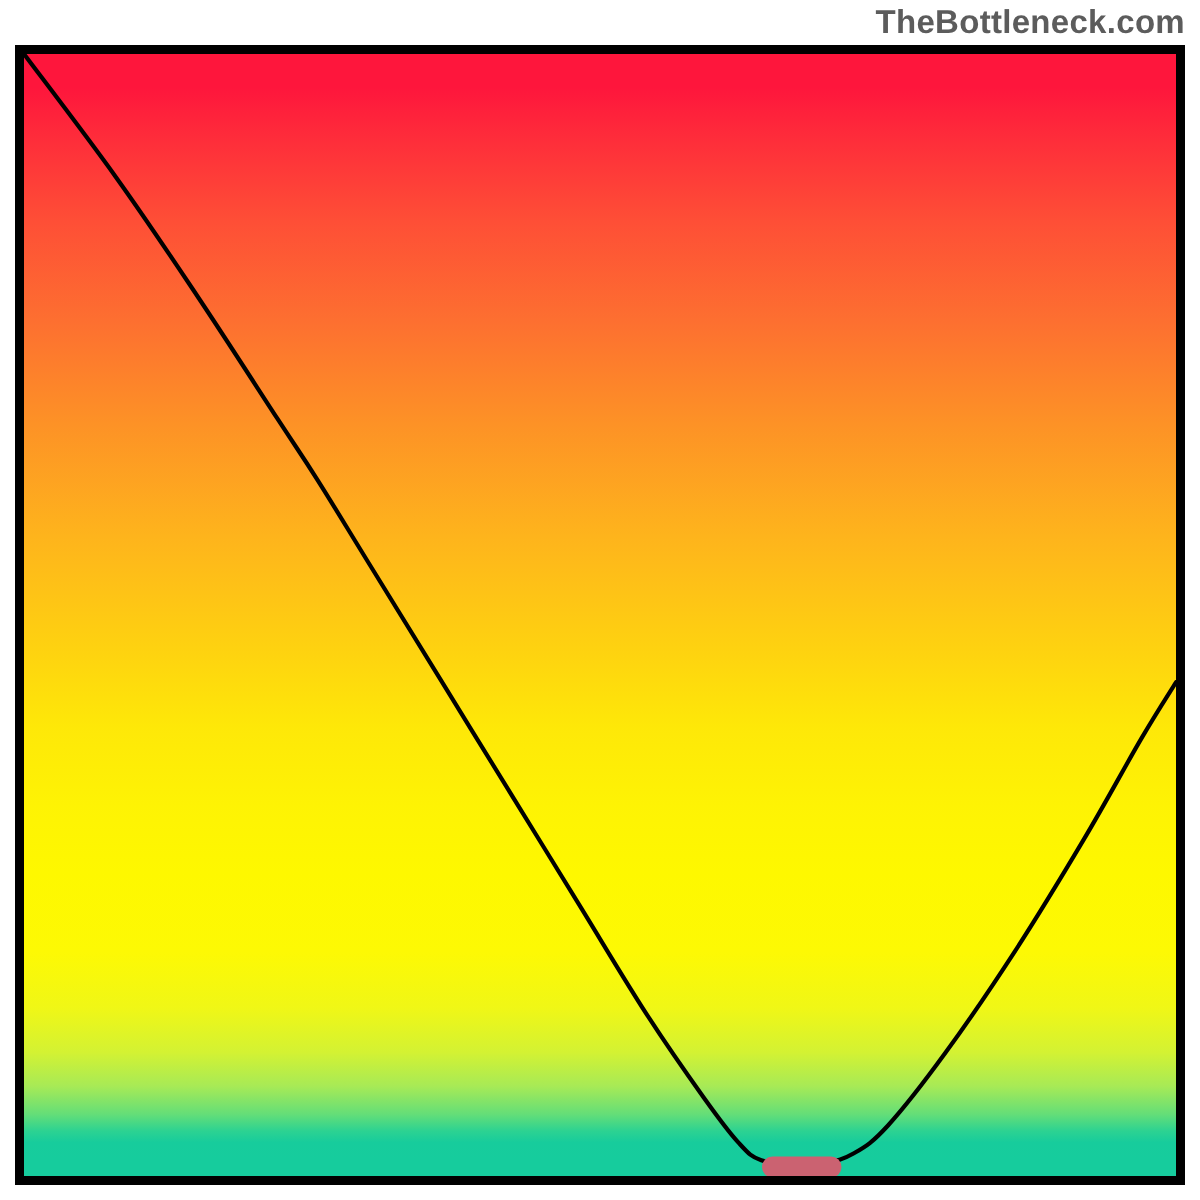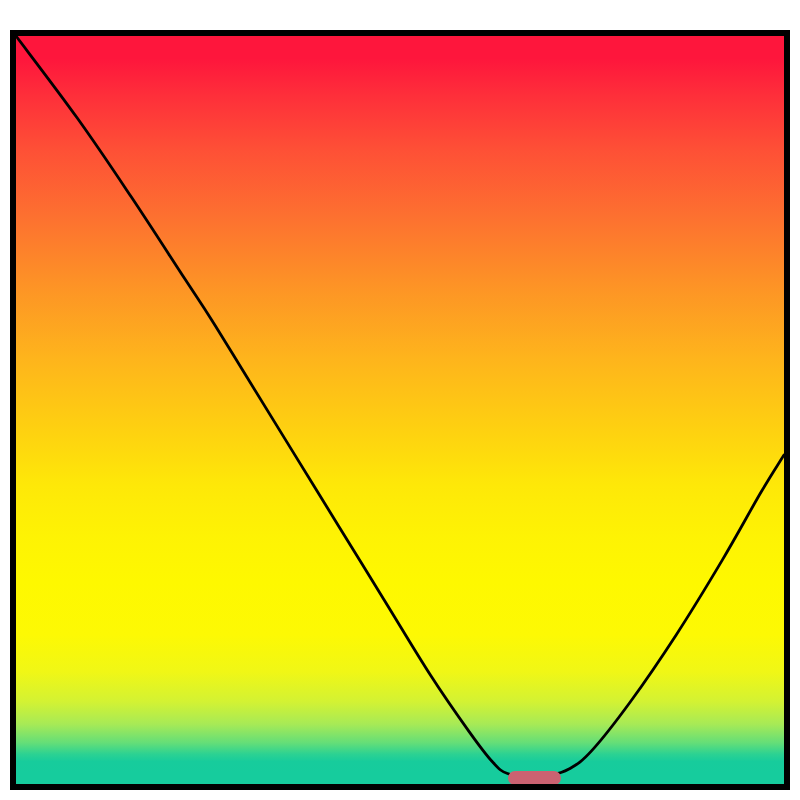--- a/index.html
+++ b/index.html
@@ -77,20 +77,21 @@
     position: absolute;
     height: 14px;
     background: #cb627;
     border-radius: 7px;
   }
 </style>
 </head>
 <body>
 
 <div class="container">
+  <div class="watermark">TheBottleneck.com</div>
 
   <div class="plot-outer">
     <div class="gradient"></div>
     <svg class="curve" viewBox="0 0 768 748" preserveAspectRatio="none">
       <path id="curve-path" fill="none" stroke="#000" stroke-width="2.8" stroke-linecap="round" stroke-linejoin="round" d="M 0.00 0.00 C 11.06 14.81, 40.70 53.33, 61.44 82.28 C 82.18 111.23, 95.85 131.87, 115.20 160.82 C 134.55 189.77, 154.44 220.88, 168.96 243.10 C 183.48 265.32, 184.78 266.74, 195.84 284.24 C 206.90 301.74, 215.88 316.78, 230.40 340.34 C 244.92 363.90, 259.89 388.21, 276.48 415.14 C 293.07 442.07, 305.97 463.01, 322.56 489.94 C 339.15 516.87, 352.05 537.81, 368.64 564.74 C 385.23 591.67, 399.51 615.98, 414.72 639.54 C 429.93 663.10, 442.06 680.16, 453.12 695.64 C 464.18 711.12, 469.25 718.02, 476.16 725.56 C 483.07 733.10, 484.61 735.10, 491.52 737.53 C 498.43 739.95, 506.96 738.75, 514.56 739.02 C 522.16 739.29, 526.85 740.10, 533.76 739.02 C 540.67 737.95, 545.36 737.48, 552.96 733.04 C 560.56 728.60, 564.94 726.46, 576.00 714.34 C 587.06 702.22, 599.19 686.59, 614.40 665.72 C 629.61 644.85, 643.89 623.98, 660.48 598.40 C 677.07 572.82, 691.35 549.18, 706.56 523.60 C 721.77 498.02, 733.90 475.13, 744.96 456.28 C 756.02 437.43, 763.85 425.61, 768.00 418.88 "></path>
     </svg>
     <div id="marker" class="marker" style="left: 491.52px; width: 53.76px; top: 735.016px; background: rgb(203, 98, 113);"></div>
   </div>
 </div>
 

